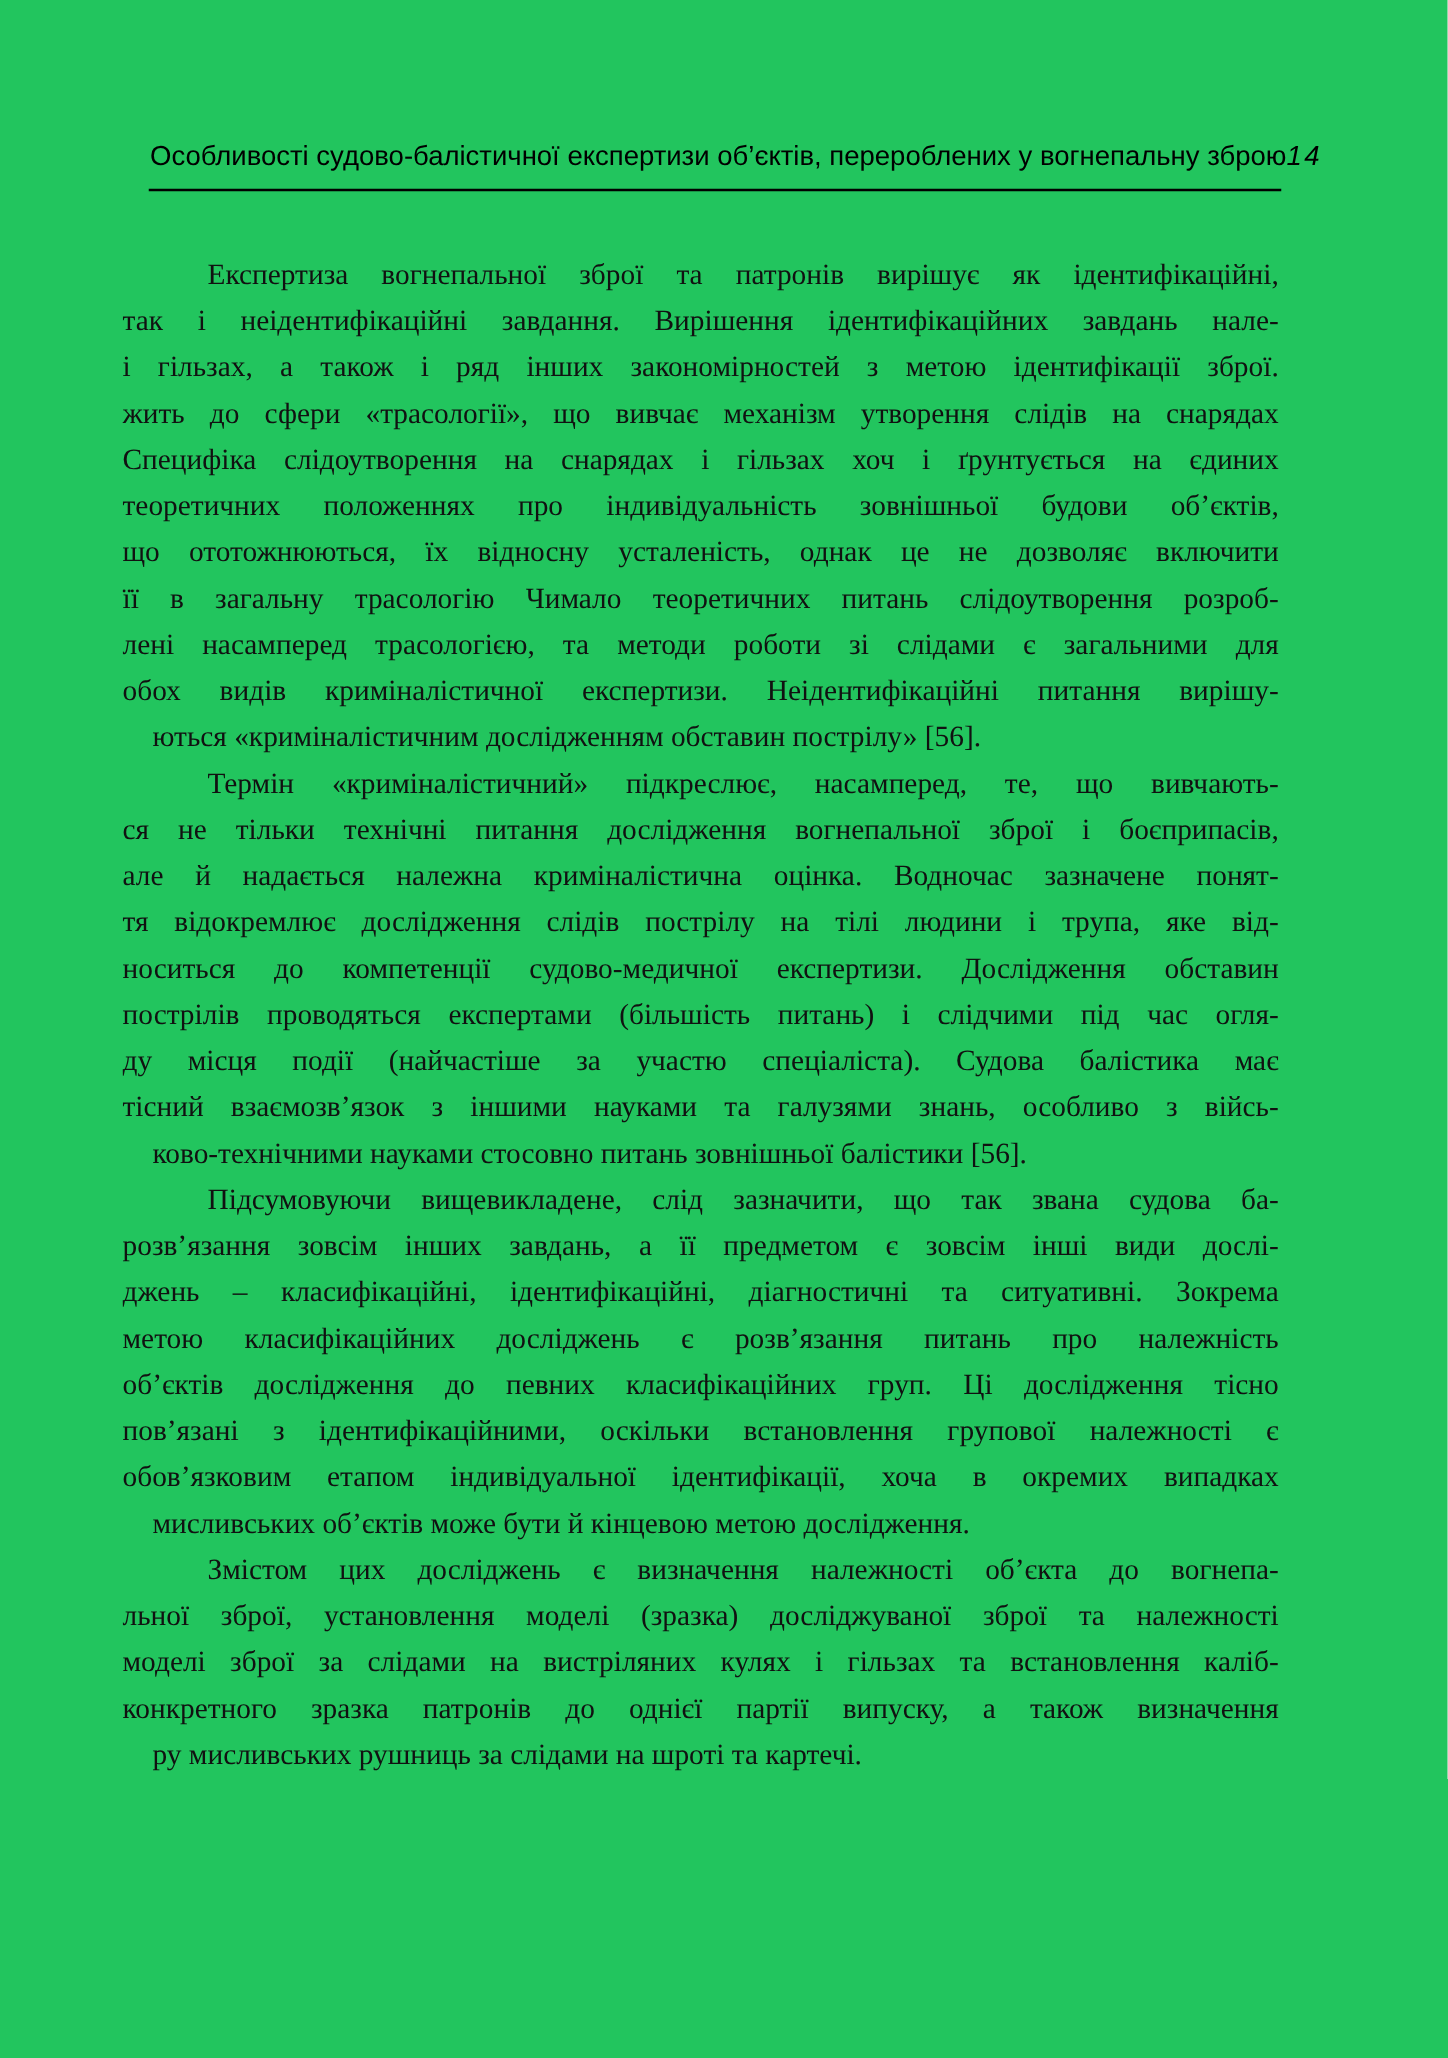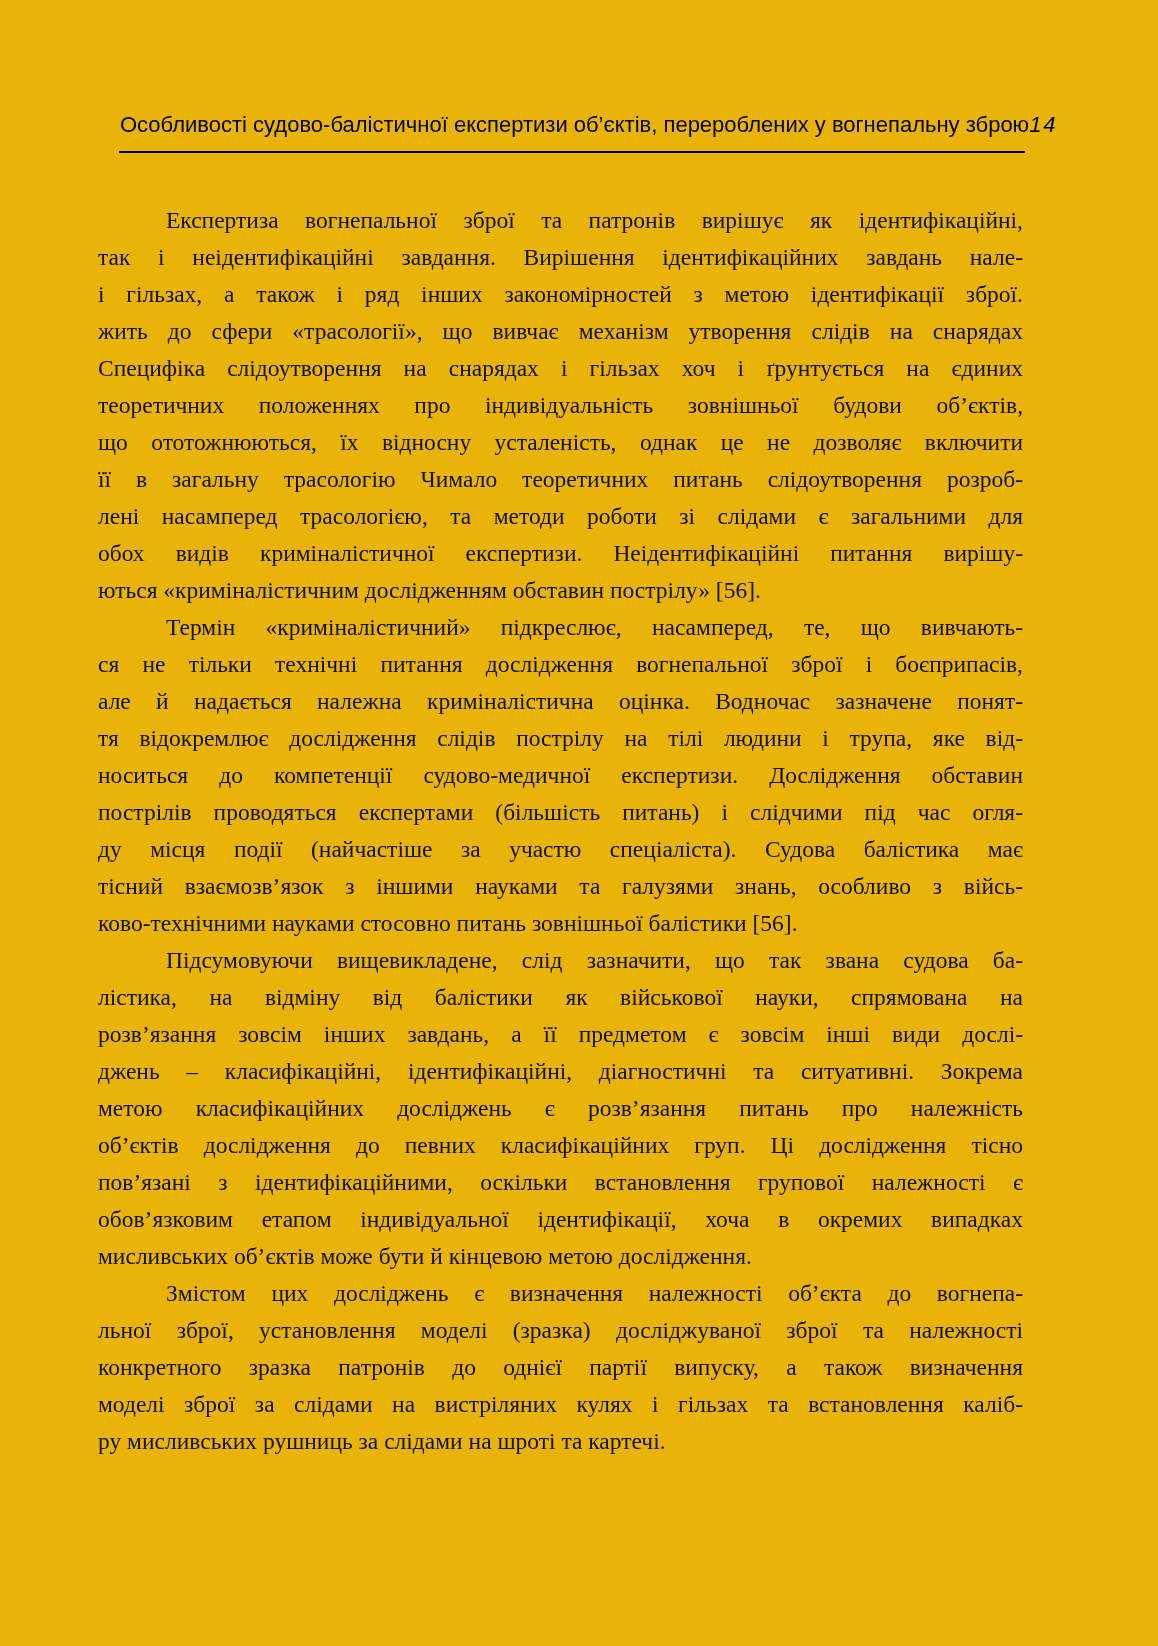--- a/index.html
+++ b/index.html
@@ -4,21 +4,21 @@
 <style>
   html, body {
     margin: 0;
     padding: 0;
     background: #e8e8e8;
   }
   #page {
     position: relative;
     width: 1158px;
     height: 1646px;
-    background: #eab308;
+    background: #22c55e;
     overflow: hidden;
     font-family: "Liberation Serif", serif;
     color: #111111;
   }
   .header {
     position: absolute;
     top: 110px;
     left: 109px;
     width: 925px;
     height: 32px;
@@ -58,21 +58,21 @@
   .line {
     height: 37px;
     line-height: 37px;
     text-align: justify;
     text-align-last: justify;
     text-justify: inter-word;
     overflow: hidden;
     white-space: normal;
   }
   .line.first { text-indent: 68px; }
-  .line.last  { text-align-last: left; }
+  .line.last  { text-align-last: left; margin-left: 24px; }
 </style>
 </head>
 <body>
 
 <div id="page">
   <div class="header">
     <span class="title">Особливості судово-балістичної експертизи об’єктів, перероблених у вогнепальну зброю</span>
     <span class="pagenum">14</span>
   </div>
   <div class="rule"></div>
@@ -96,30 +96,29 @@
         <div class="line">але й надається належна криміналістична оцінка. Водночас зазначене понят-</div>
         <div class="line">тя відокремлює дослідження слідів пострілу на тілі людини і трупа, яке від-</div>
         <div class="line">носиться до компетенції судово-медичної експертизи. Дослідження обставин</div>
         <div class="line">пострілів проводяться експертами (більшість питань) і слідчими під час огля-</div>
         <div class="line">ду місця події (найчастіше за участю спеціаліста). Судова балістика має</div>
         <div class="line">тісний взаємозв’язок з іншими науками та галузями знань, особливо з війсь-</div>
         <div class="line last">ково-технічними науками стосовно питань зовнішньої балістики [56].</div>
       </div>
       <div class="para">
         <div class="line first">Підсумовуючи вищевикладене, слід зазначити, що так звана судова ба-</div>
-        <div class="line">лістика, на відміну від балістики як військової науки, спрямована на</div>
         <div class="line">розв’язання зовсім інших завдань, а її предметом є зовсім інші види дослі-</div>
         <div class="line">джень – класифікаційні, ідентифікаційні, діагностичні та ситуативні. Зокрема</div>
         <div class="line">метою класифікаційних досліджень є розв’язання питань про належність</div>
         <div class="line">об’єктів дослідження до певних класифікаційних груп. Ці дослідження тісно</div>
         <div class="line">пов’язані з ідентифікаційними, оскільки встановлення групової належності є</div>
         <div class="line">обов’язковим етапом індивідуальної ідентифікації, хоча в окремих випадках</div>
         <div class="line last">мисливських об’єктів може бути й кінцевою метою дослідження.</div>
       </div>
       <div class="para">
         <div class="line first">Змістом цих досліджень є визначення належності об’єкта до вогнепа-</div>
         <div class="line">льної зброї, установлення моделі (зразка) досліджуваної зброї та належності</div>
+        <div class="line">моделі зброї за слідами на вистріляних кулях і гільзах та встановлення каліб-</div>
         <div class="line">конкретного зразка патронів до однієї партії випуску, а також визначення</div>
-        <div class="line">моделі зброї за слідами на вистріляних кулях і гільзах та встановлення каліб-</div>
         <div class="line last">ру мисливських рушниць за слідами на шроті та картечі.</div>
       </div>
     </div>
 </div>
 
 </body></html>

